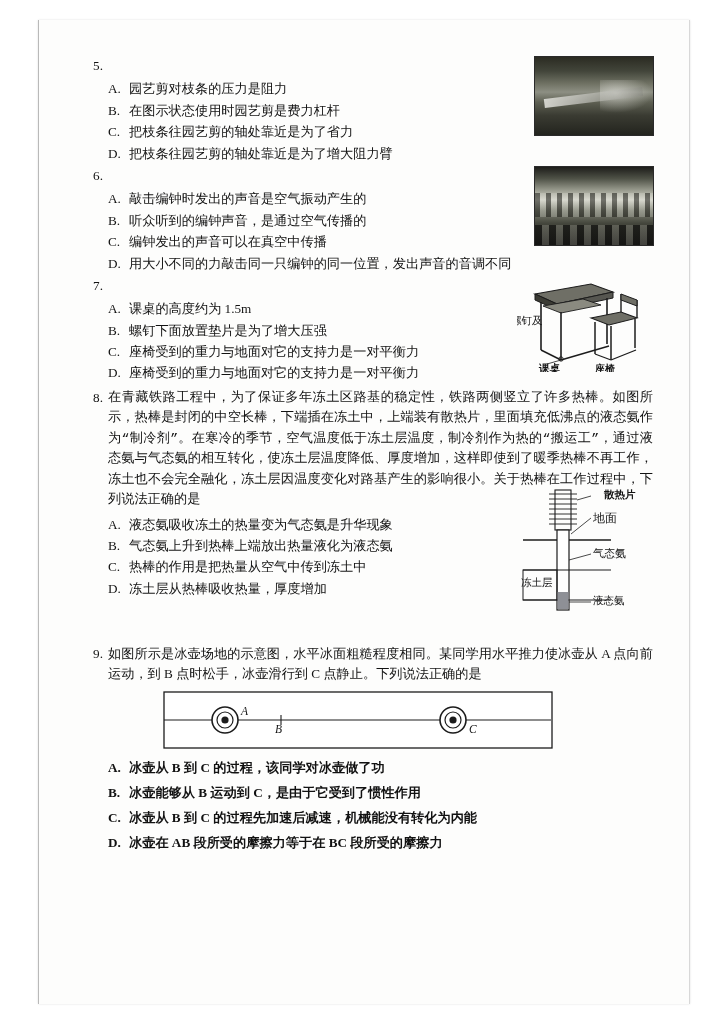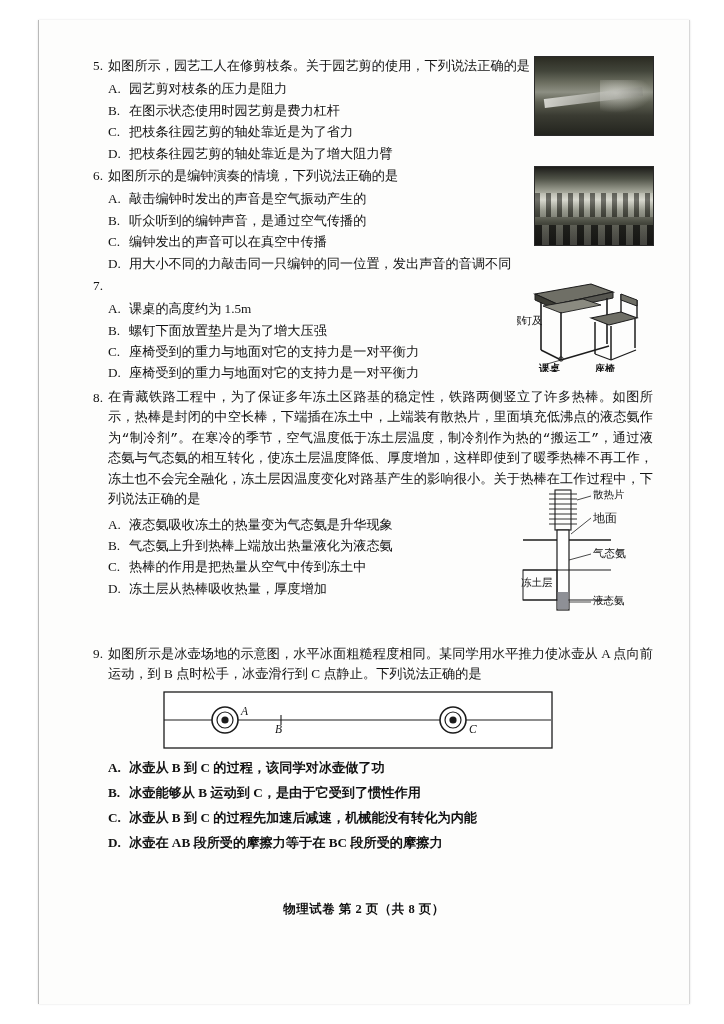--- a/index.html
+++ b/index.html
@@ -183,21 +183,20 @@
 <body>
 
 <div class="page">
   <div class="paper">
     <div class="content">
 
       <div class="q" style="min-height:96px;">
         <div class="fig photo5"></div>
         <div class="qhead">
           <div class="qnum">5.</div>
-          <div class="qtext" style="max-width:452px;">如图所示，园艺工人在修剪枝条。关于园艺剪的使用，下列说法正确的是</div>
         </div>
         <div class="opts">
           <div class="opt">
             <div class="optlbl">A.</div>
             <div class="opttext">园艺剪对枝条的压力是阻力</div>
           </div>
           <div class="opt">
             <div class="optlbl">B.</div>
             <div class="opttext">在图示状态使用时园艺剪是费力杠杆</div>
           </div>
@@ -209,21 +208,20 @@
             <div class="optlbl">D.</div>
             <div class="opttext">把枝条往园艺剪的轴处靠近是为了增大阻力臂</div>
           </div>
         </div>
       </div>
 
       <div class="q" style="min-height:98px;">
         <div class="fig photo6"></div>
         <div class="qhead">
           <div class="qnum">6.</div>
-          <div class="qtext" style="max-width:452px;">如图所示的是编钟演奏的情境，下列说法正确的是</div>
         </div>
         <div class="opts">
           <div class="opt">
             <div class="optlbl">A.</div>
             <div class="opttext">敲击编钟时发出的声音是空气振动产生的</div>
           </div>
           <div class="opt">
             <div class="optlbl">B.</div>
             <div class="opttext">听众听到的编钟声音，是通过空气传播的</div>
           </div>
@@ -320,21 +318,21 @@
             <line x1="4" y1="86" x2="92" y2="86" stroke="#1c1c1c" stroke-width="1.1"></line>
             <line x1="4" y1="116" x2="92" y2="116" stroke="#1c1c1c" stroke-width="1.1"></line>
 
             <rect x="38.6" y="108" width="10.8" height="17" fill="#8e9096"></rect>
 
             <line x1="58" y1="16" x2="72" y2="12" stroke="#1c1c1c" stroke-width="0.8"></line>
             <line x1="52" y1="50" x2="72" y2="34" stroke="#1c1c1c" stroke-width="0.8"></line>
             <line x1="50" y1="76" x2="72" y2="70" stroke="#1c1c1c" stroke-width="0.8"></line>
             <line x1="50" y1="118" x2="72" y2="118" stroke="#1c1c1c" stroke-width="0.8"></line>
           </svg>
-          <div style="position:absolute; left:74px; top:4px; font-size:10.5px; color:#141414;">散热片</div>
+          <div style="position:absolute; left:85px; top:4px; font-size:10.5px; color:#141414;font-weight:bold;">散热片</div>
           <div style="position:absolute; left:74px; top:26px; font-size:12px; color:#141414;">地面</div>
           <div style="position:absolute; left:74px; top:62px; font-size:11px; color:#141414;">气态氨</div>
           <div style="position:absolute; left:2px; top:92px; font-size:10.5px; color:#141414;">冻土层</div>
           <div style="position:absolute; left:74px; top:110px; font-size:10.5px; color:#141414;">液态氨</div>
         </div>
         <div class="qhead">
           <div class="qnum">8.</div>
           <div class="qtext" style="max-width:572px; text-align:justify;font-family:Liberation Mono, monospace;">在青藏铁路工程中，为了保证多年冻土区路基的稳定性，铁路两侧竖立了许多热棒。如图所示，热棒是封闭的中空长棒，下端插在冻土中，上端装有散热片，里面填充低沸点的液态氨作为“制冷剂”。在寒冷的季节，空气温度低于冻土层温度，制冷剂作为热的“搬运工”，通过液态氨与气态氨的相互转化，使冻土层温度降低、厚度增加，这样即使到了暖季热棒不再工作，冻土也不会完全融化，冻土层因温度变化对路基产生的影响很小。关于热棒在工作过程中，下列说法正确的是</div>
         </div>
         <div class="opts" style="margin-top:3px;">
@@ -398,15 +396,14 @@
           </div>
           <div class="opt bold" style="line-height:1.9;">
             <div class="optlbl">D.</div>
             <div class="opttext">冰壶在 AB 段所受的摩擦力等于在 BC 段所受的摩擦力</div>
           </div>
         </div>
       </div>
 
     </div>
 
-    <div class="footer">物理试卷  第 2 页（共 8 页）</div>
   </div>
 </div>
 
 </body></html>

